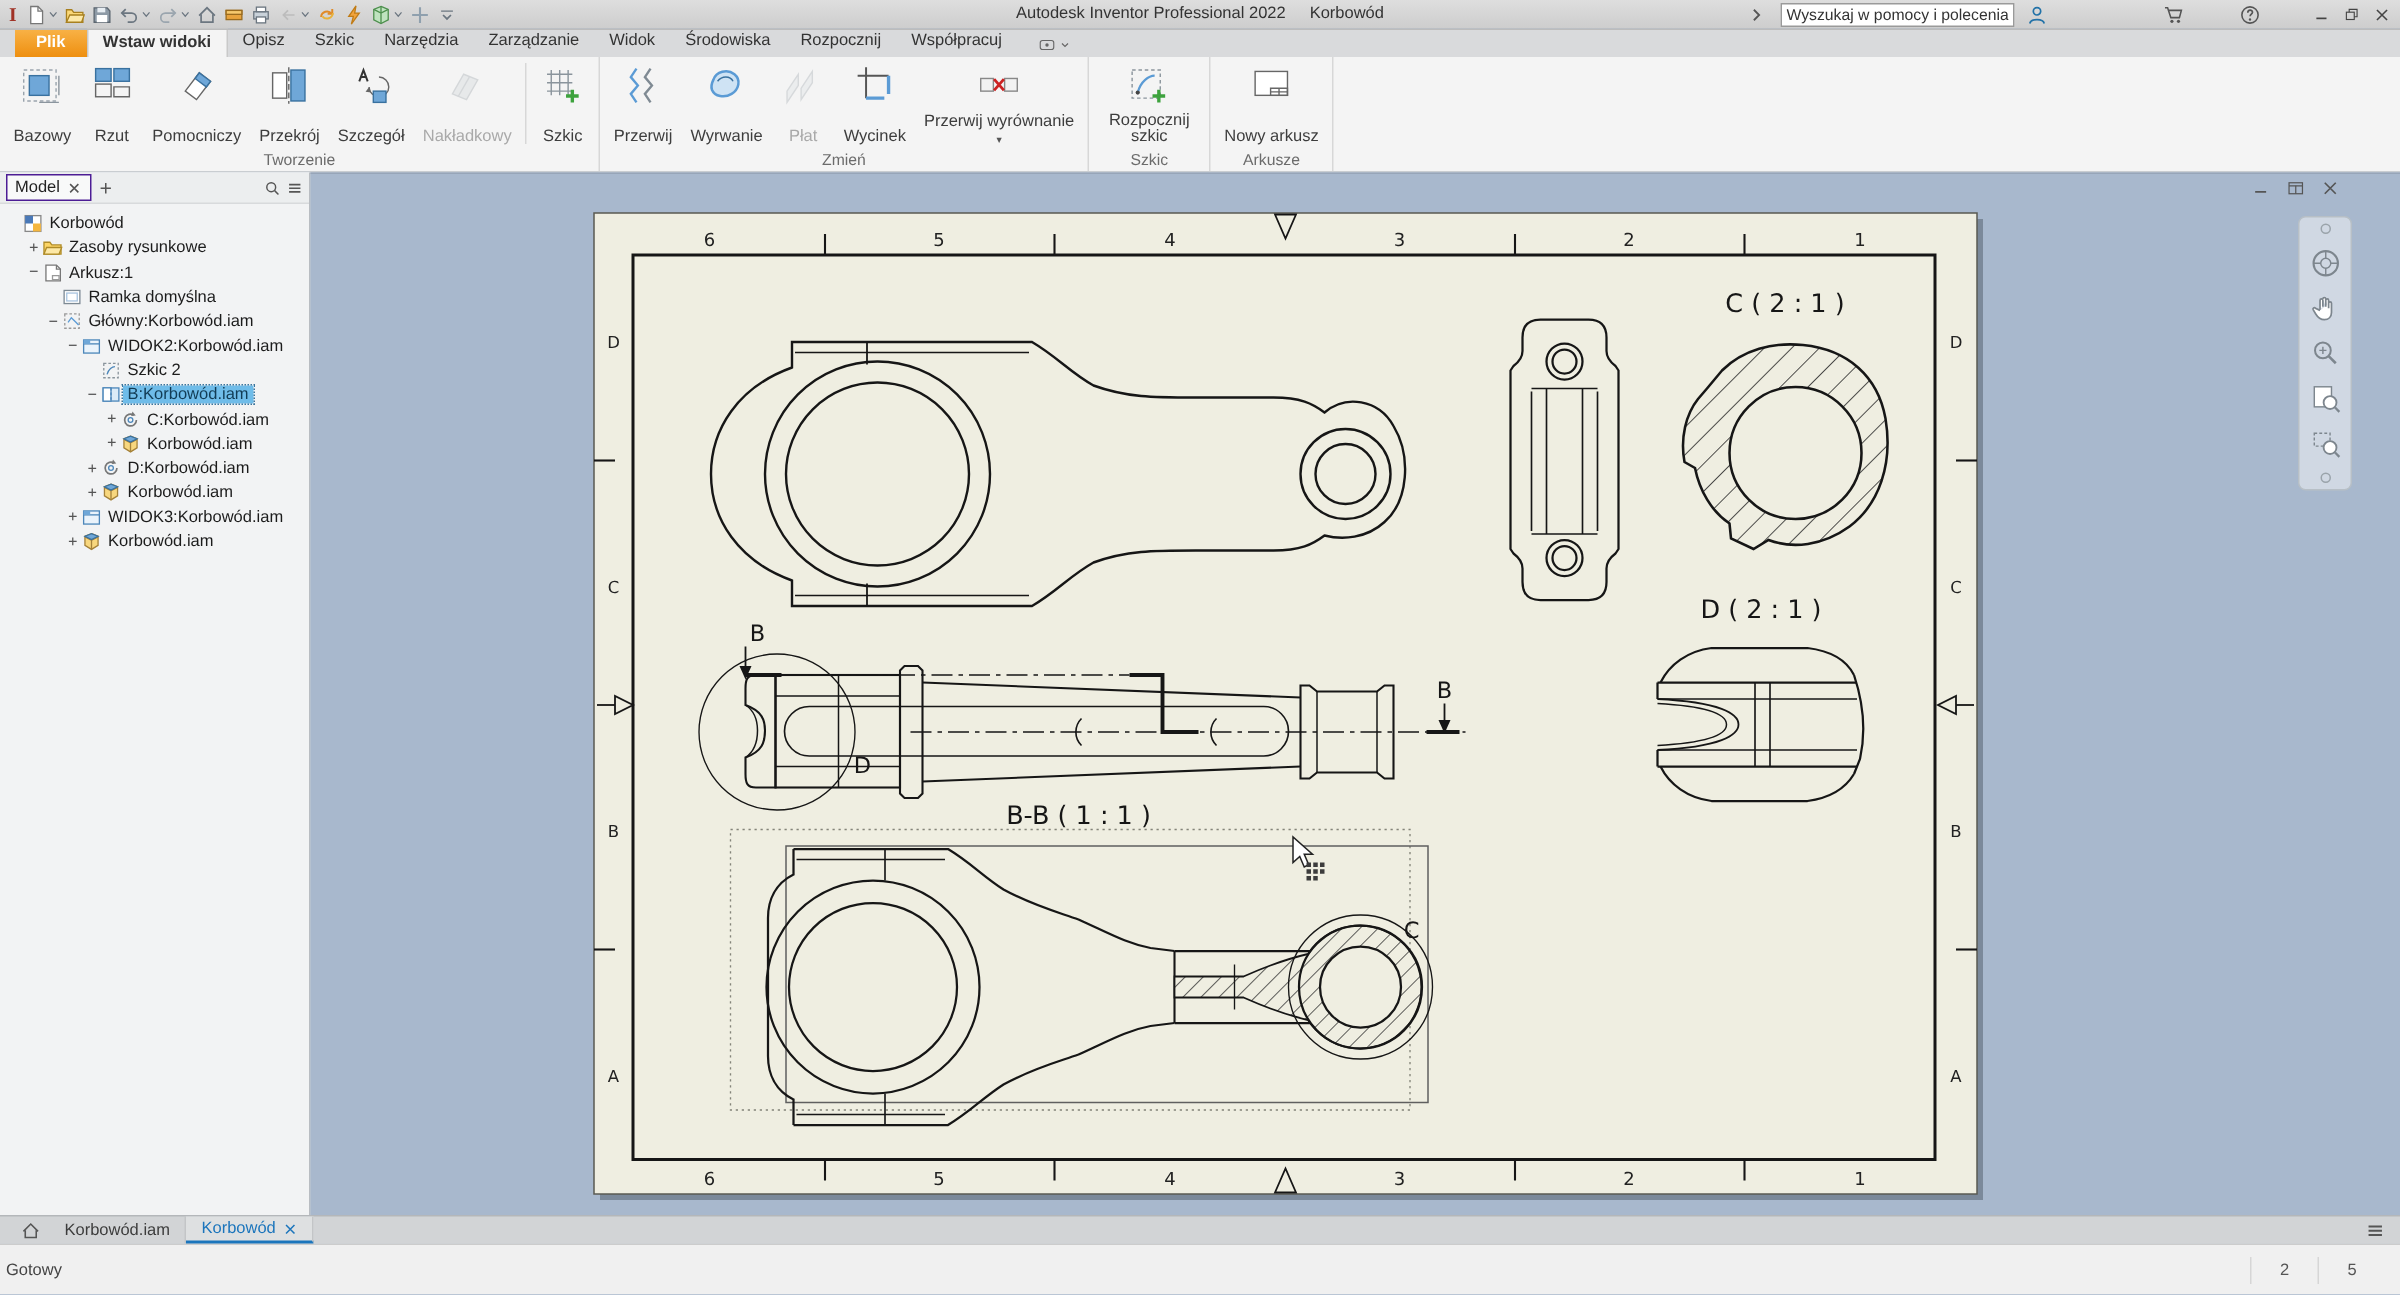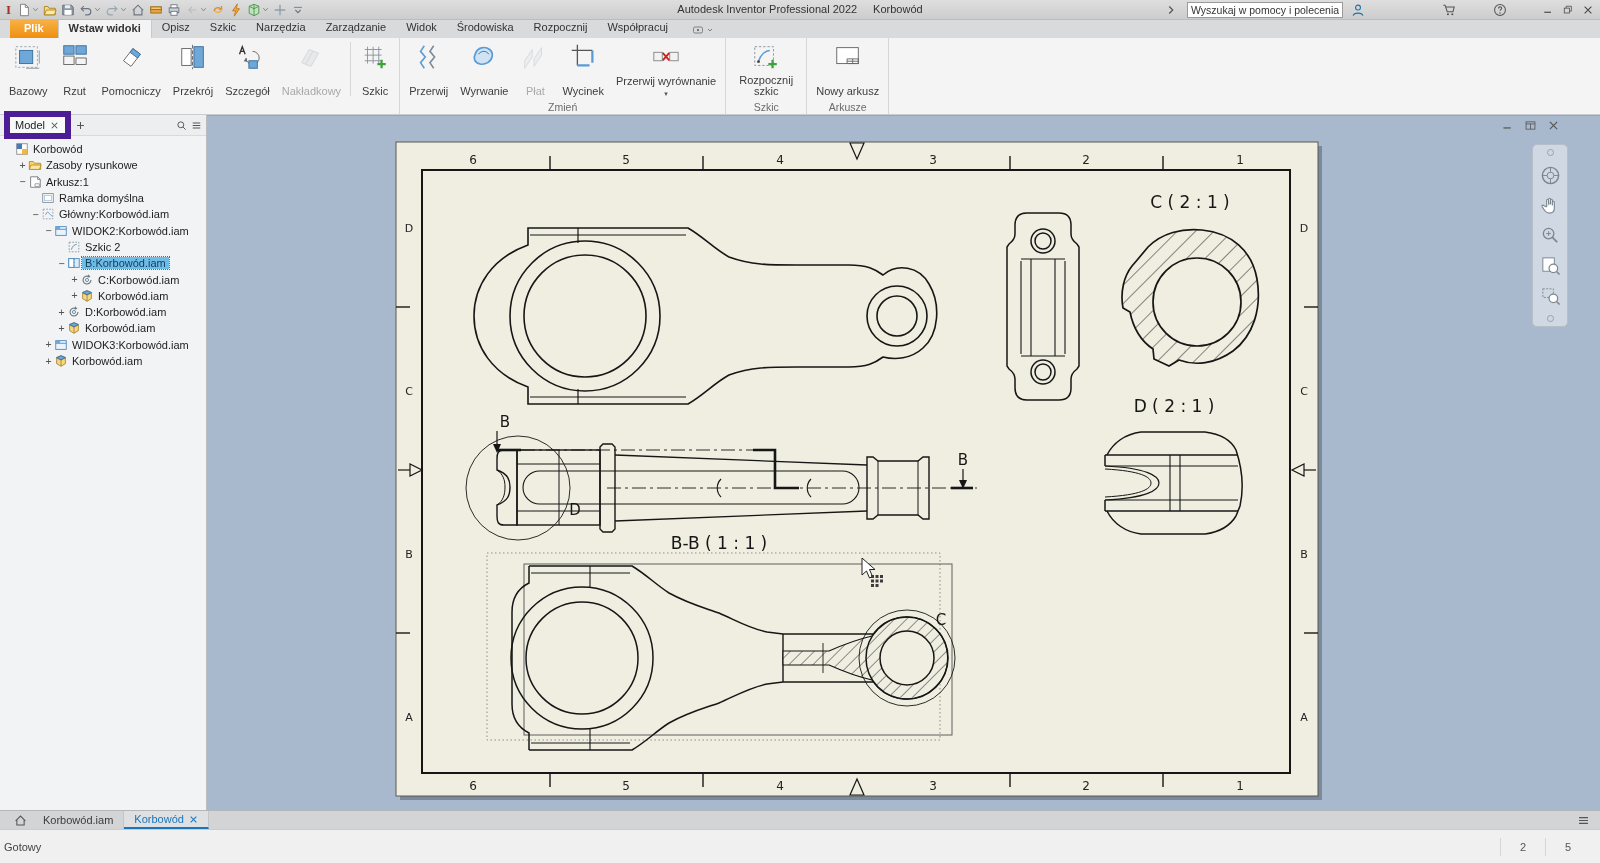--- a/index.html
+++ b/index.html
@@ -48,21 +48,21 @@
   .sbtn{display:flex;align-items:center;gap:4px;cursor:pointer;}
   .sbtn svg{width:16px;height:16px;}
   .sbtn .blabel{font-size:11px;color:#3d3d3d;white-space:nowrap;}
   .sbtn.disabled .blabel{color:#a9a9a9;}
   .sbtn.disabled svg{opacity:.45;}
   .rdivider{width:1px;background:#d7d7d7;margin:4px 3px;}
   
   #main{display:flex;height:695px;}
   #browser{width:207px;background:#f2f3f4;border-right:1px solid #b9bdc2;box-sizing:border-box;display:flex;flex-direction:column;}
   #browser-head{height:20px;background:#eceeef;border-bottom:1px solid #d8dadc;display:flex;align-items:center;padding:0 4px;gap:4px;}
-  #browser-head .btab{display:flex;align-items:center;gap:4px;background:#f8f9f9;border:6px solid #4c1d95;padding:1px 5px;height:14px;}
+  #browser-head .btab{display:flex;align-items:center;gap:4px;background:#f8f9f9;border:1px solid #4c1d95;padding:1px 5px;height:14px;}
   #browser-head .btab span{font-size:11px;color:#222;}
   #browser-head svg{width:11px;height:11px;}
   .bh-ico{display:flex;align-items:center;cursor:pointer;}
   #browser-head .spacer{flex:1;}
   #tree{padding-top:5px;}
   .trow{height:16.3px;display:flex;align-items:center;cursor:pointer;}
   .texp{width:11px;text-align:center;color:#555;font-size:10px;font-family:"DejaVu Sans Mono",monospace;flex:none;}
   .tico{width:15px;height:14px;flex:none;display:flex;align-items:center;}
   .tico svg{width:14px;height:14px;}
   .tlabel{padding:0 3px;white-space:nowrap;color:#1c1c1c;}
@@ -343,20 +343,21 @@
           </div>
           <div class="rdivider"></div>
           <div class="rbtn">
             <svg viewBox="0 0 32 32">
               <path d="M5 8h18M5 14h18M5 20h18M8 5v18M14 5v18M20 5v18" stroke="#8a949c"></path>
               <path d="M23 19v9M18.5 23.5h9" stroke="#3da23d" stroke-width="2.4"></path>
             </svg>
             <span class="blabel">Szkic</span>
           </div>
         </div>
+        <div class="rglabel">Tworzenie</div>
       </div>
       <div class="rgroup">
         <div class="rbtns">
           <div class="rbtn">
             <svg viewBox="0 0 32 32">
               <path d="M11 4l-4 6 5 6-5 6 4 6" fill="none" stroke="#5b9bd5" stroke-width="1.7"></path>
               <path d="M21 4l-4 6 5 6-5 6 4 6" fill="none" stroke="#7f8a93" stroke-width="1.7"></path>
             </svg>
             <span class="blabel">Przerwij</span>
           </div>

